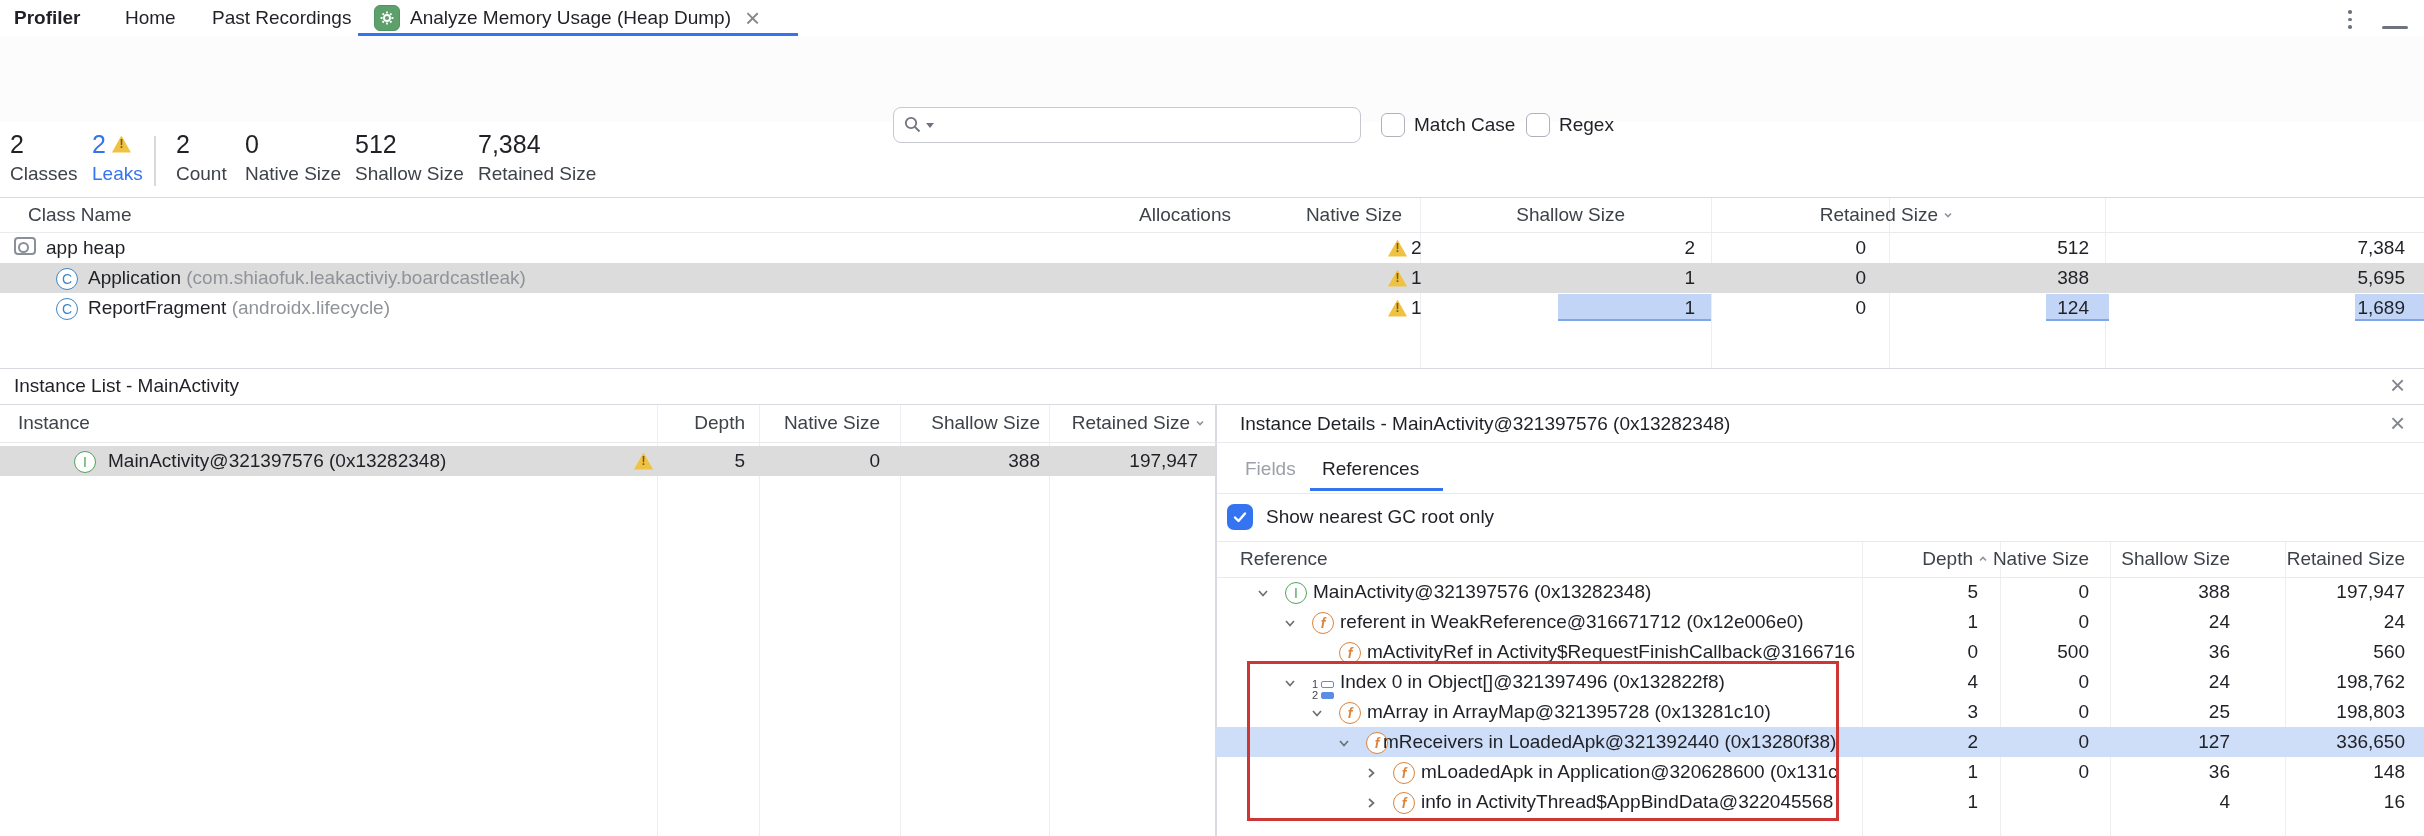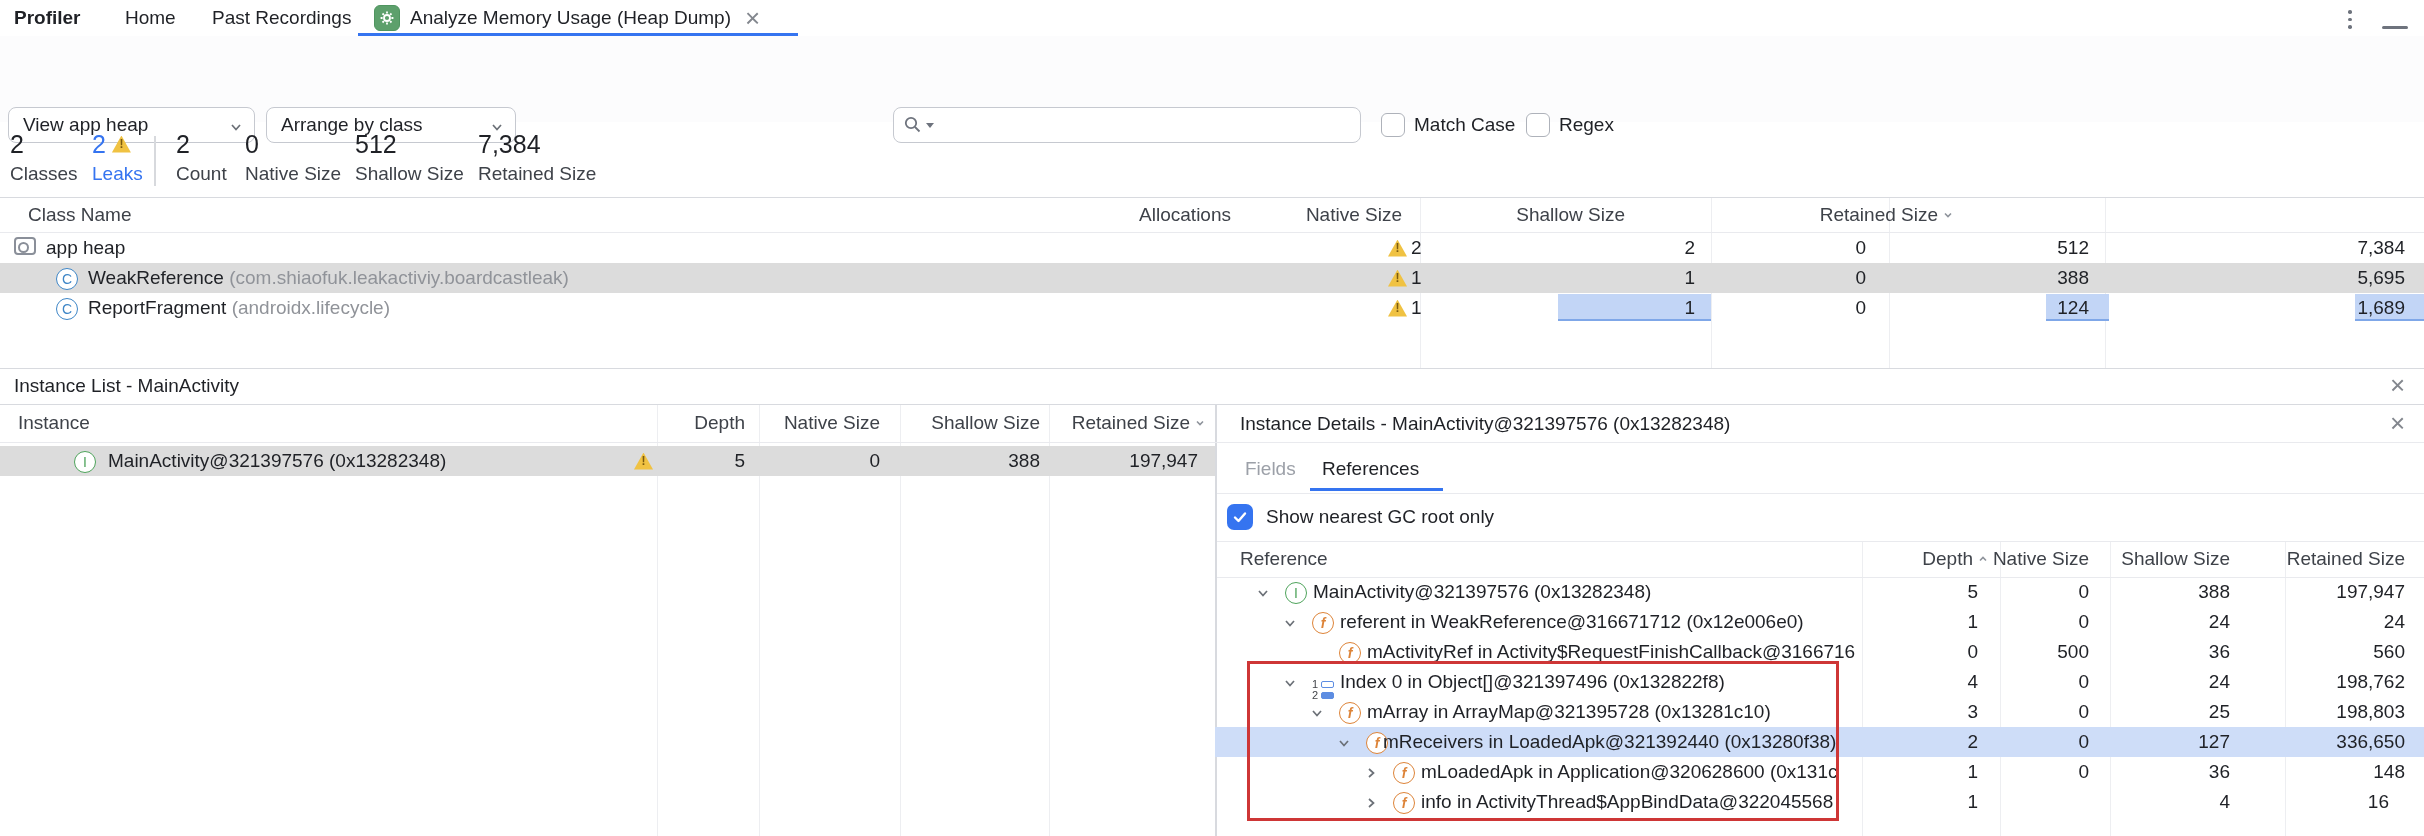--- a/index.html
+++ b/index.html
@@ -105,21 +105,21 @@
           <span class="warn"></span>
           <b>2</b>
         </span>
         <span class="abs num" style="right:729px">2</span>
         <span class="abs num" style="right:558px">0</span>
         <span class="abs num" style="right:335px">512</span>
         <span class="abs num" style="right:19px">7,384</span>
       </div>
       <div class="trow selgray" style="top: 263px; left: 0px; width: 2424px; height: 30px;">
         <span class="abs" style="left:56px;top:4px"><span class="cicon icl-c">C</span></span>
-        <span class="abs rtext" style="left:88px"><span>WeakReference</span> <span class="pkg">(com.shiaofuk.leakactiviy.boardcastleak)</span></span>
+        <span class="abs rtext" style="left:88px"><span>Application</span> <span class="pkg">(com.shiaofuk.leakactiviy.boardcastleak)</span></span>
         <span class="abs warnwrap" style="left:1388px">
           <span class="warn"></span>
           <b>1</b>
         </span>
         <span class="abs num" style="right:729px">1</span>
         <span class="abs num" style="right:558px">0</span>
         <span class="abs num" style="right:335px">388</span>
         <span class="abs num" style="right:19px">5,695</span>
       </div>
       <div class="trow" style="top: 293px; left: 0px; width: 2424px; height: 30px;">
@@ -232,21 +232,21 @@
         <span class="abs num" style="right:19px">148</span>
       </div>
       <div class="trow" style="top: 787px; left: 1215px; width: 1209px; height: 30px;">
         <span class="abs chevslot" style="left:148px"><svg width="16" height="16" viewBox="0 0 16 16">
             <polyline points="6,4 10.5,8 6,12" fill="none" stroke="#6B7077" stroke-width="1.7"></polyline>
           </svg></span>
         <span class="abs" style="left:178px;top:4px"><span class="cicon icl-f">f</span></span>
         <span class="abs rtext" style="left:206px;width:441px;overflow:hidden">info in ActivityThread$AppBindData@322045568</span>
         <span class="abs num" style="right:446px">1</span>
         <span class="abs num" style="right:194px">4</span>
-        <span class="abs num" style="right:35px">16</span>
+        <span class="abs num" style="right:19px">16</span>
       </div>
     </div>
 
   <i class="hline strong" style="left:0;top:197px;width:2424px"></i>
   <i class="hline" style="left:0;top:232px;width:2424px"></i>
   <i class="hline strong" style="left:0;top:368px;width:2424px"></i>
   <i class="hline strong" style="left:0;top:404px;width:2424px"></i>
   <i class="hline" style="left:0;top:442px;width:2424px"></i>
   <i class="hline" style="left:1217px;top:493px;width:1207px"></i>
   <i class="hline" style="left:1217px;top:541px;width:1207px"></i>
@@ -271,32 +271,20 @@
     </div>
     <span class="kebab">
         <i></i>
         <i></i>
         <i></i>
       </span>
     <span class="minbar"></span>
   </div>
 
   <div class="toolstrip">
-    <div class="select" style="left:8px;width:247px">
-      <span>View app heap</span>
-      <span class="chev"><svg width="16" height="16" viewBox="0 0 16 16">
-            <polyline points="4,6 8,10.5 12,6" fill="none" stroke="#6B7077" stroke-width="1.7"></polyline>
-          </svg></span>
-    </div>
-    <div class="select" style="left:266px;width:250px">
-      <span>Arrange by class</span>
-      <span class="chev"><svg width="16" height="16" viewBox="0 0 16 16">
-            <polyline points="4,6 8,10.5 12,6" fill="none" stroke="#6B7077" stroke-width="1.7"></polyline>
-          </svg></span>
-    </div>
     <div class="search">
       <span style="display:flex;align-items:center">
         <svg width="22" height="22" viewBox="0 0 22 22">
             <circle cx="9" cy="9" r="5.2" fill="none" stroke="#6E737D" stroke-width="1.8"></circle>
             <line x1="13" y1="13" x2="17.5" y2="17.5" stroke="#6E737D" stroke-width="1.8"></line>
           </svg>
       </span>
       <span class="caret"></span>
       <input placeholder="" style="">
     </div>

